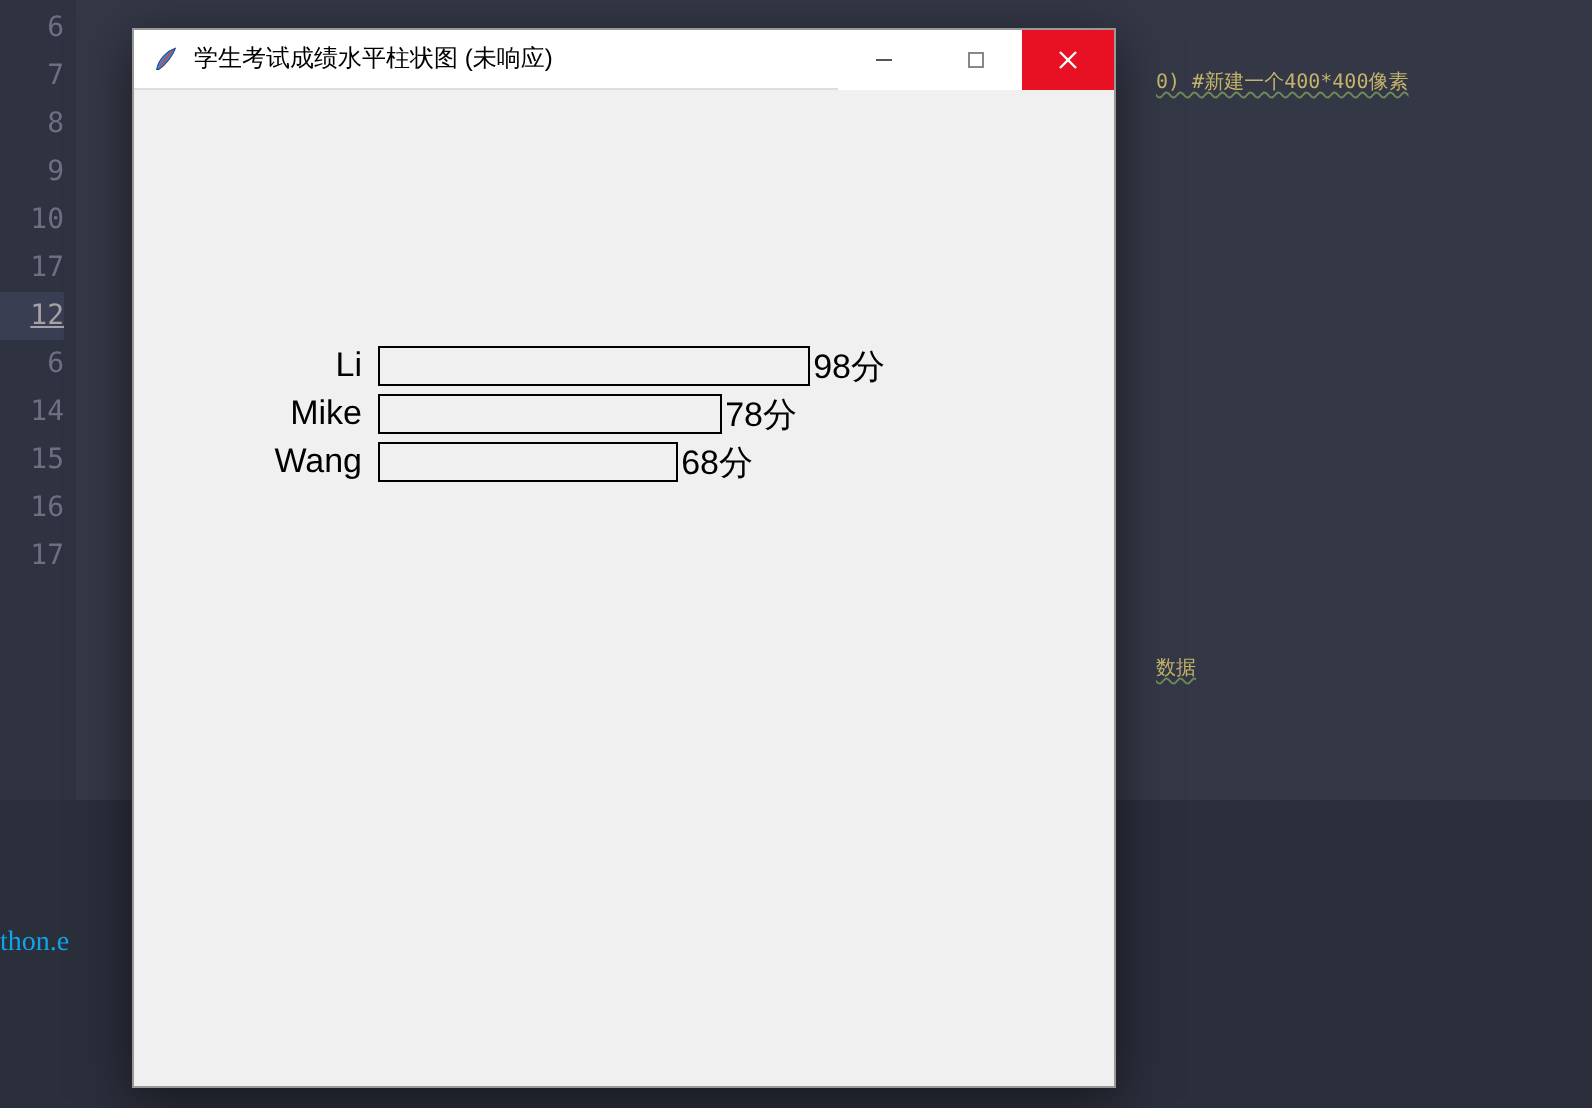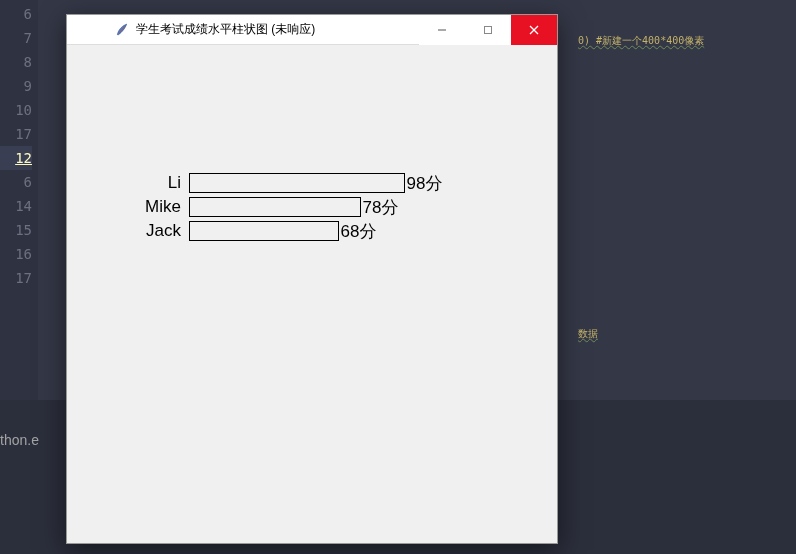--- a/index.html
+++ b/index.html
@@ -24,21 +24,21 @@
       position: absolute;
       left: 0; top: 0; width: 38px; height: 400px;
       background: #2f3240;
       text-align: right;
       padding-right: 6px;
       padding-top: 2px;
       color: #6d7080;
       line-height: 24px;
     }
     .gutter .ln { display: block; height: 24px; }
-    .gutter .ln.active { background: #3a3e52; color: #fef9c3; text-decoration: underline; }
+    .gutter .ln.active { background: #3a3e52; color: #a3a3a3; text-decoration: underline; }
     .editor-area {
       position: absolute;
       left: 38px; top: 0; right: 0; height: 400px;
       background: #343746;
     }
     .code-line {
       position: absolute;
       left: 540px;
       color: #9aa2b1;
       font-family: "Microsoft YaHei", Consolas, monospace;
@@ -54,44 +54,43 @@
       left: 0; top: 400px; width: 796px; height: 154px;
       background: #2b2e3b;
     }
     .console-top {
       position: absolute;
       left: 0; top: 400px; width: 796px; height: 28px;
       background: #202330;
     }
     .console-text {
       position: absolute;
-      left: 0px; top: 432px;
-      color: #a3a3a3;
-      font-family: Liberation Sans, sans-serif;
+      left: 0px; top: 464px;
+      color: #0ea5e9;
+      font-family: Liberation Serif, serif;
       font-size: 14px;
     }
     
     .tkwin {
       position: absolute;
       left: 66px; top: 14px;
       width: 492px; height: 530px;
       background: #f0f0f0;
       box-shadow: 0 6px 24px rgba(0,0,0,0.5);
       border: 1px solid #999;
     }
     .titlebar {
       height: 30px;
       background: #ffffff;
       display: flex;
       align-items: center;
       font-size: 12px;
       color: #000;
       position: relative;
       border-bottom: 1px solid #ddd;
-      padding-left: 39px;
     }
     .titlebar .feather {
       width: 16px; height: 16px;
       margin: 0 6px 0 8px;
       display: inline-flex;
       align-items: center; justify-content: center;
     }
     .titlebar .feather svg { width: 14px; height: 14px; }
     .titlebar .wtitle { flex: 0 0 auto; }
     .winbtns {
@@ -209,19 +208,19 @@
           <div class="label">Li</div>
           <div class="bar" style="width: 215.6px;"></div>
           <div class="val">98分</div>
         </div>
         <div class="row">
           <div class="label">Mike</div>
           <div class="bar" style="width: 171.6px;"></div>
           <div class="val">78分</div>
         </div>
         <div class="row">
-          <div class="label">Jack</div>
+          <div class="label">Wang</div>
           <div class="bar" style="width: 149.6px;"></div>
           <div class="val">68分</div>
         </div>
       </div>
   </div>
 </div>
 
 </body></html>

